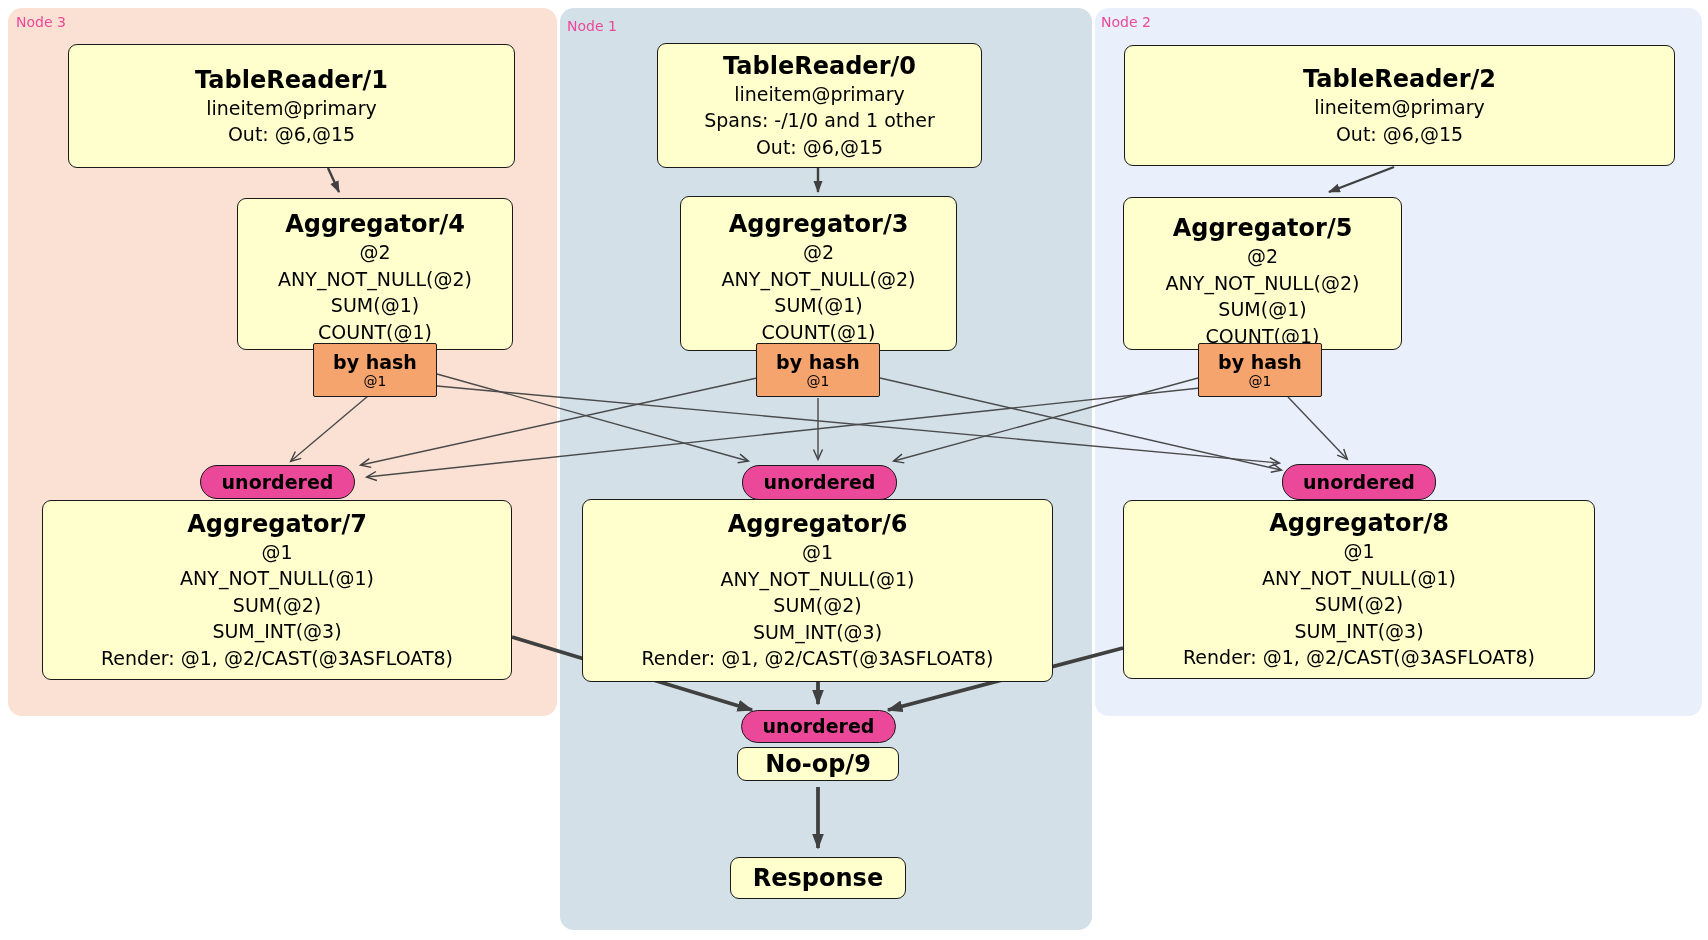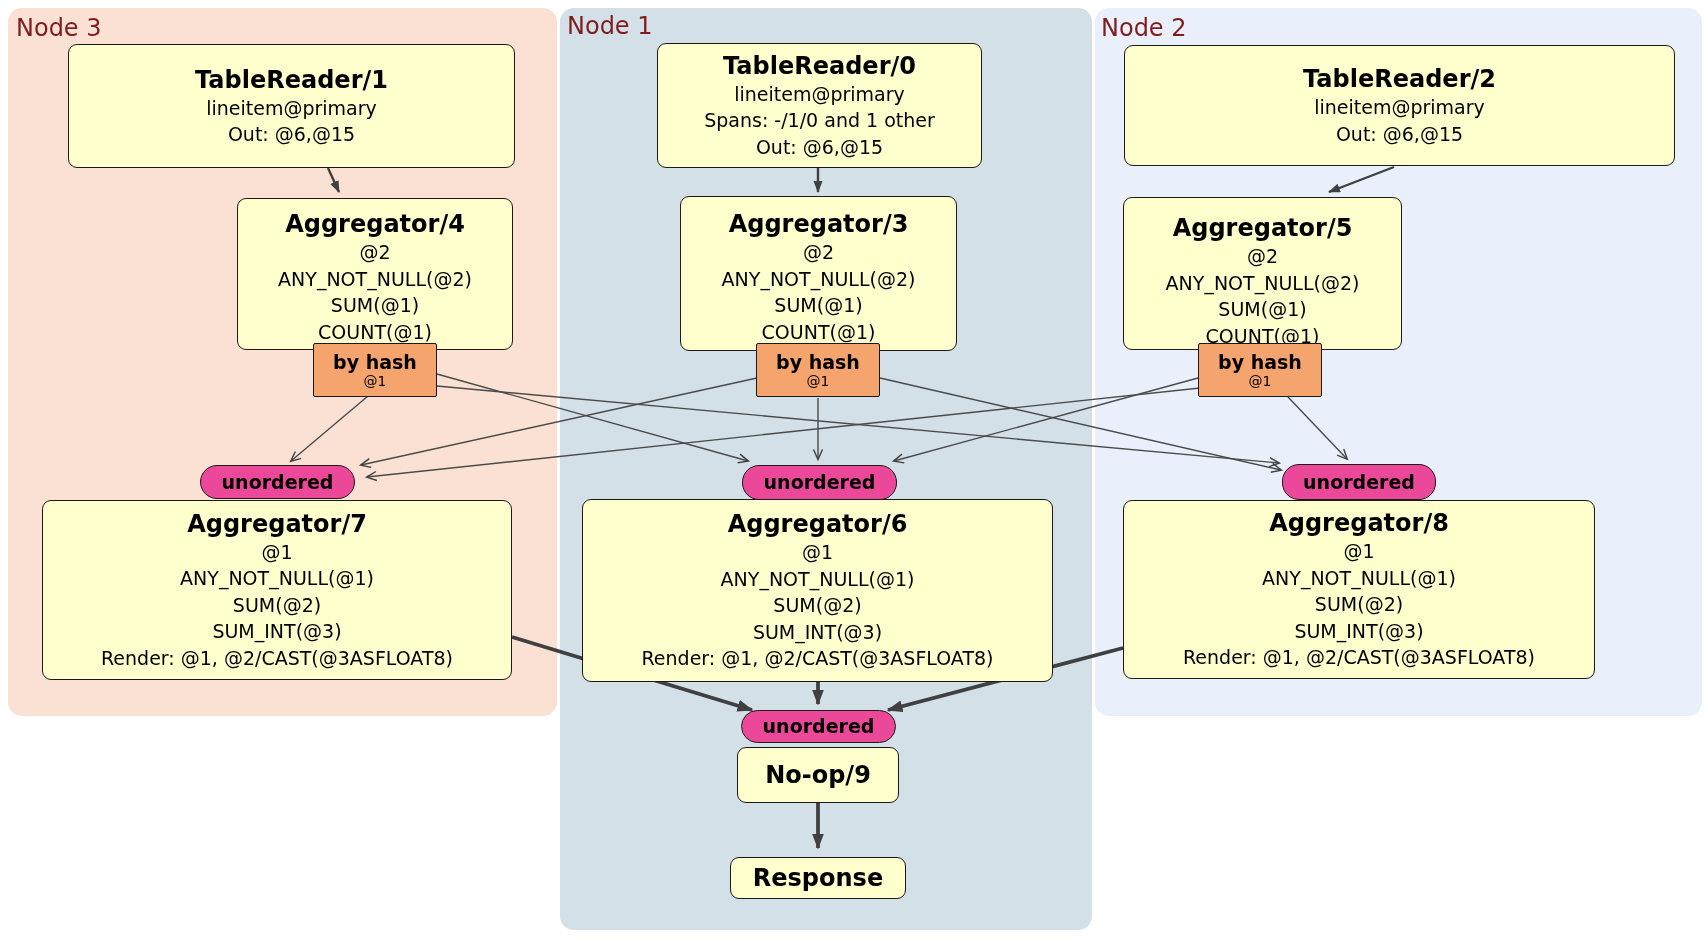--- a/index.html
+++ b/index.html
@@ -1,21 +1,21 @@
 <!DOCTYPE html>
 <html><head>
 <meta charset="utf-8">
 <style>
   html,body{margin:0;padding:0;background:#ffffff;}
   body{
     width:1708px;height:940px;position:relative;overflow:hidden;
     font-family:"DejaVu Sans","Liberation Sans",sans-serif;color:#000;
   }
   .region{position:absolute;border-radius:14px;}
-  .region-label{position:absolute;font-size:24px;color:#7f1d1d;}
+  .region-label{position:absolute;font-size:14px;color:#ec4899;}
   .edges{position:absolute;left:0;top:0;z-index:2;}
   .pnode{
     position:absolute;z-index:3;background:#ffffce;border:1.5px solid #1a1a1a;
     border-radius:9px;display:flex;flex-direction:column;align-items:center;
     justify-content:center;text-align:center;box-sizing:border-box;line-height:27px;
   }
   .pnode .title{font-weight:bold;font-size:24px;line-height:30px;}
   .pnode .line{font-size:19px;line-height:26.5px;white-space:nowrap;}
   .pill{
     position:absolute;z-index:4;border:1.6px solid #1a1a1a;box-sizing:border-box;
@@ -30,21 +30,21 @@
   .final-title{font-weight:bold;font-size:24px;line-height:24px;}
 </style>
 </head>
 <body>
 
 <div class="region" style="left:8px;top:8px;width:549px;height:708px;background:#fbe1d4;"></div>
 <div class="region" style="left:560px;top:8px;width:532px;height:922px;background:#d3e0e8;"></div>
 <div class="region" style="left:1095px;top:8px;width:607px;height:708px;background:#e9effb;"></div>
 
 <div class="region-label" style="left:16px;top:14px;">Node 3</div>
-<div class="region-label" style="left:567px;top:12px;">Node 1</div>
+<div class="region-label" style="left:567px;top:18px;">Node 1</div>
 <div class="region-label" style="left:1101px;top:14px;">Node 2</div>
 
 <svg class="edges" width="1708" height="940" viewBox="0 0 1708 940">
   <defs>
     <marker id="mOpen" markerUnits="userSpaceOnUse" markerWidth="13" markerHeight="12" refX="10.5" refY="5.5" orient="auto">
       <path d="M1,1 L11,5.5 L1,10" fill="none" stroke="#404040" stroke-width="1.4"></path>
     </marker>
     <marker id="mSolidSm" markerUnits="userSpaceOnUse" markerWidth="13" markerHeight="10" refX="11" refY="4.5" orient="auto">
       <path d="M0,0 L12,4.5 L0,9 Z" fill="#404040"></path>
     </marker>
@@ -137,21 +137,21 @@
 
 <div class="pnode" style="left:1123px;top:500px;width:472px;height:179px;">
   <div class="title">Aggregator/8</div>
   <div class="line">@1</div>
   <div class="line">ANY_NOT_NULL(@1)</div>
   <div class="line">SUM(@2)</div>
   <div class="line">SUM_INT(@3)</div>
   <div class="line">Render: @1, @2/CAST(@3ASFLOAT8)</div>
 </div>
 
-<div class="pnode" style="left:737px;top:747px;width:162px;height:56px;">
+<div class="pnode" style="left:737px;top:747px;width:162px;height:34px;">
   <div class="final-title">No-op/9</div>
 </div>
 
 <div class="pnode" style="left:730px;top:857px;width:176px;height:42px;">
   <div class="final-title">Response</div>
 </div>
 
 <div class="pill router" style="left:313px;top:343px;width:124px;height:54px;">
   <div class="rlabel">by hash</div>
   <div class="rdetail">@1</div>

